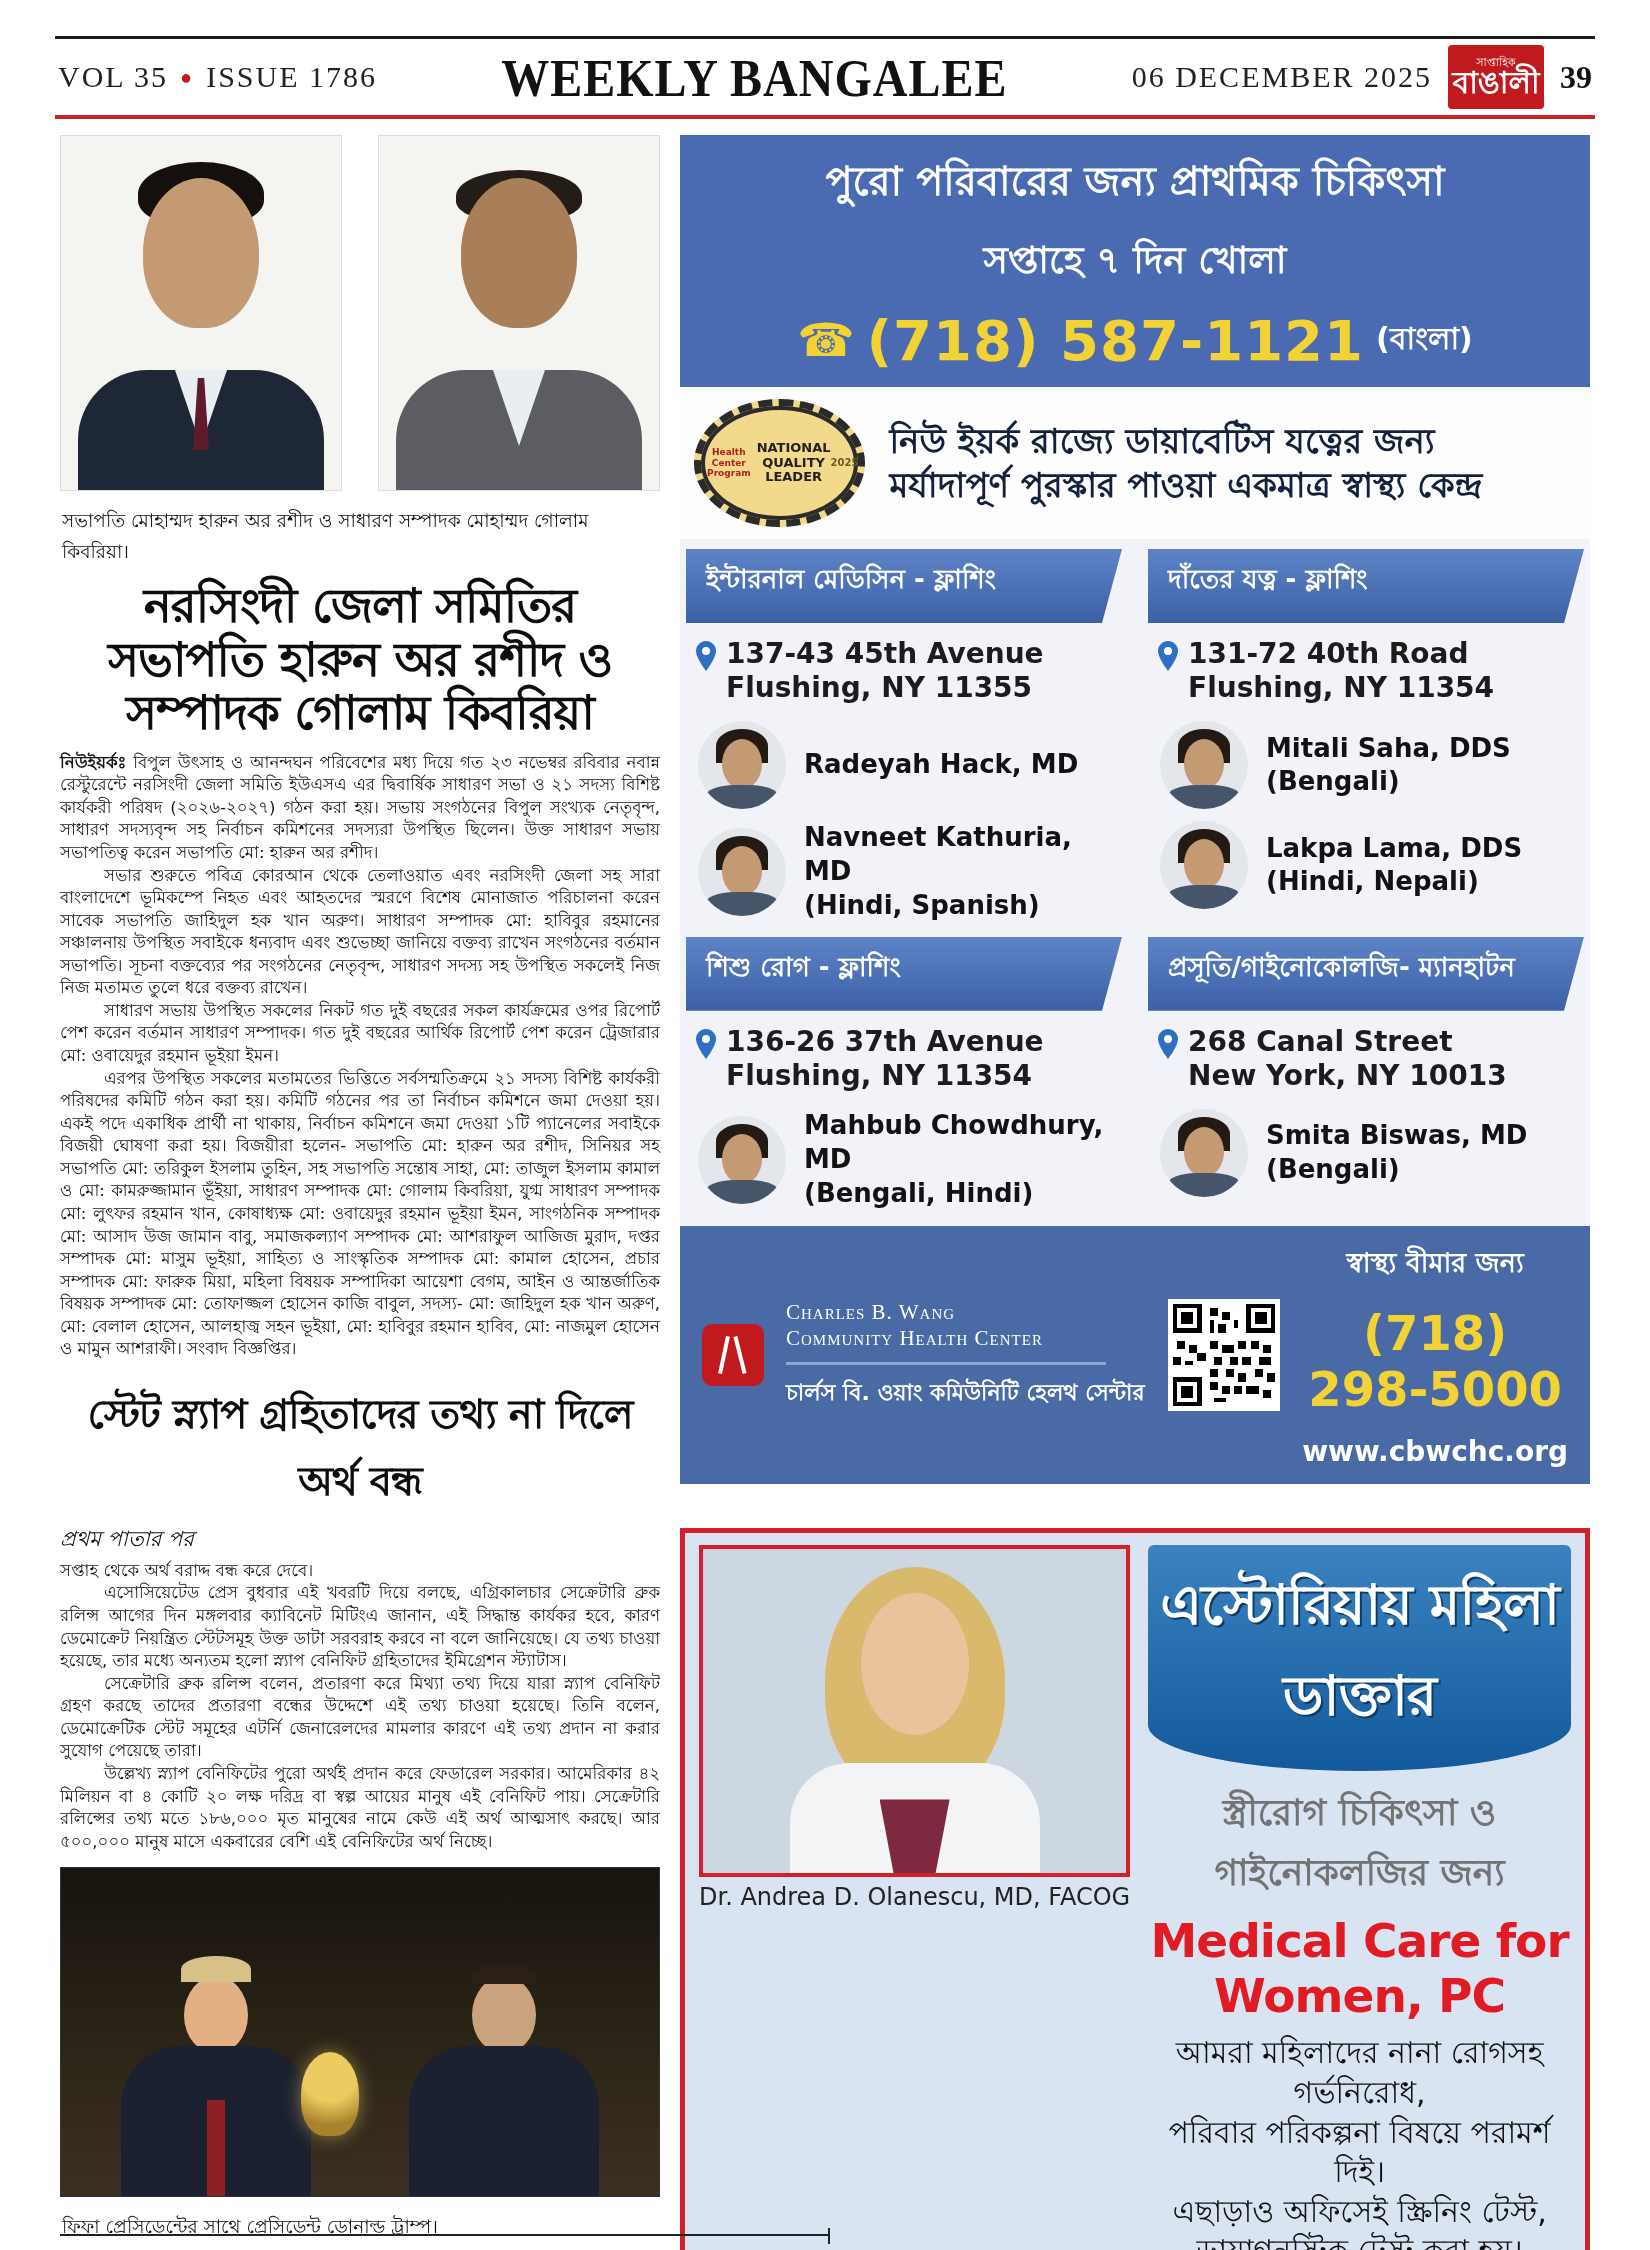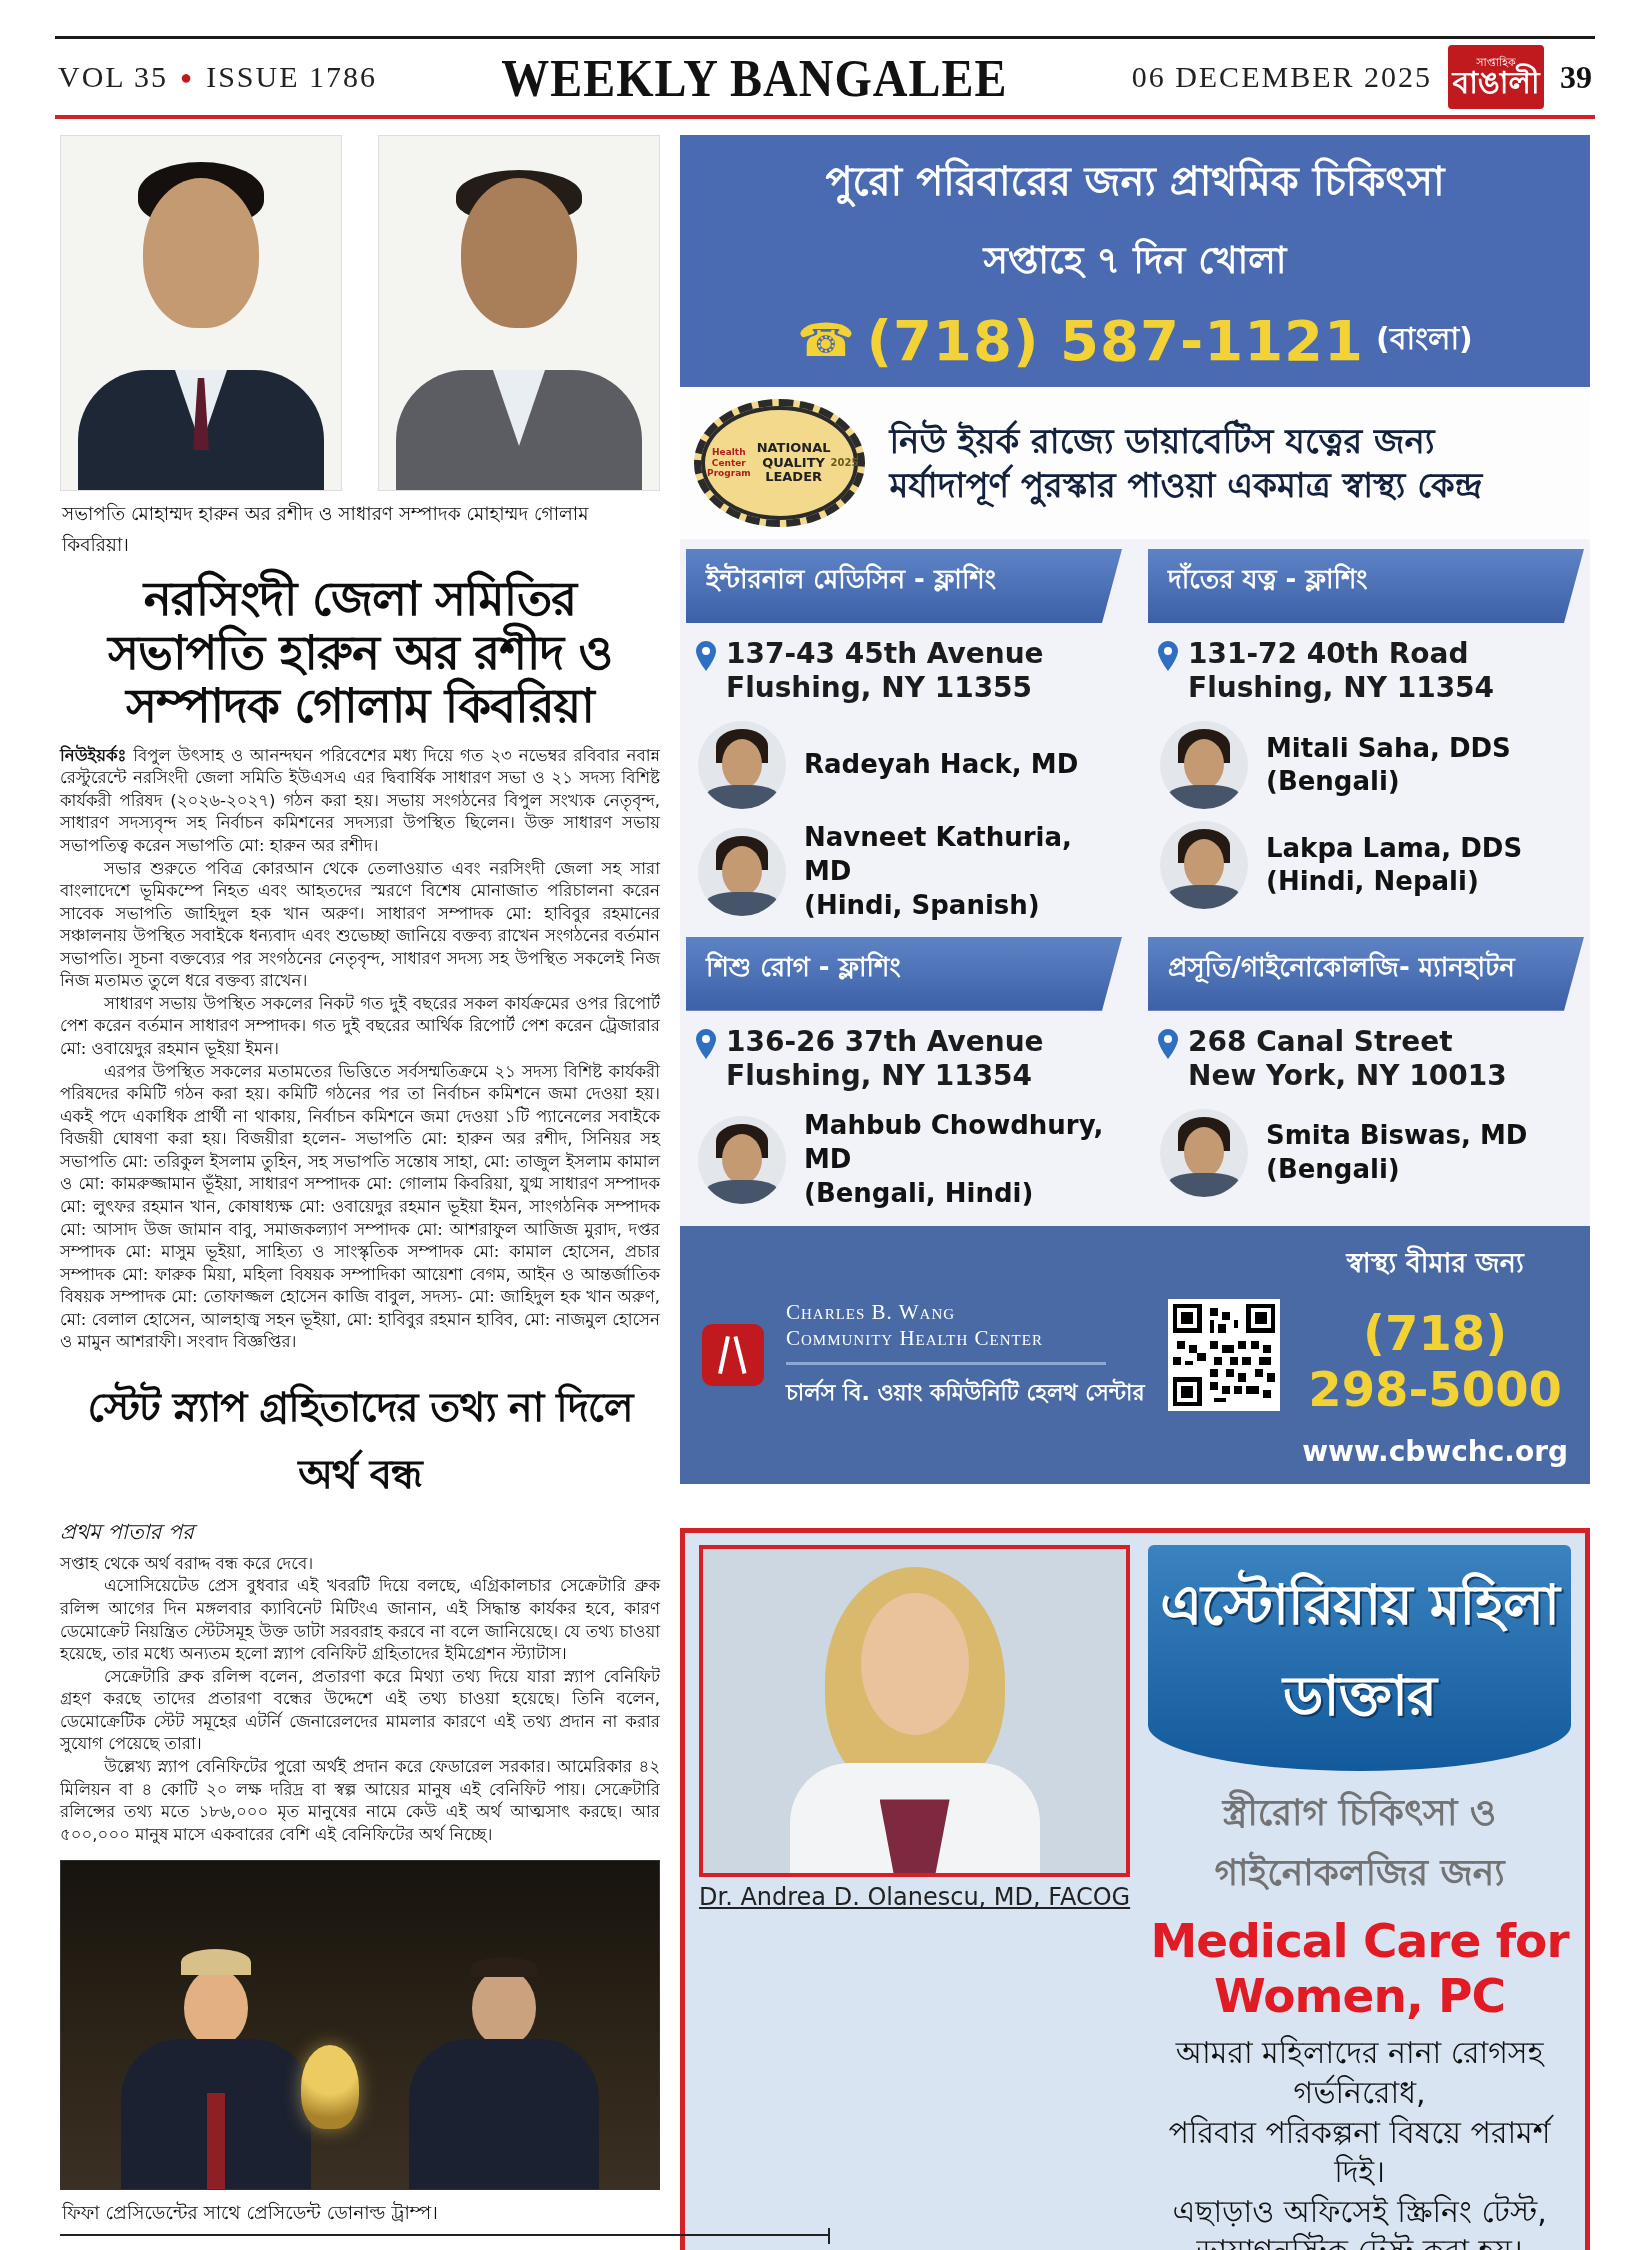--- a/index.html
+++ b/index.html
@@ -30,21 +30,21 @@
   .photos { display:flex; gap:36px; height:356px; }
   .photo { flex:1; background:#f4f4f1; border:1px solid #ddd; position:relative; overflow:hidden; }
   .p-head { position:absolute; left:50%; transform:translateX(-50%); top:42px; width:116px; height:150px; border-radius:50% 50% 46% 46%; background:#c49a72; }
   .p-hair { position:absolute; left:50%; transform:translateX(-50%); top:26px; width:126px; height:64px; border-radius:50% 50% 40% 40%; background:#15100d; }
   .p-suit { position:absolute; left:50%; transform:translateX(-50%); bottom:0; width:246px; height:120px; border-radius:70px 70px 0 0; background:#1d2736; }
   .p-shirt { position:absolute; left:50%; transform:translateX(-50%); bottom:44px; width:52px; height:76px; background:#e9eef2; clip-path:polygon(0 0,100% 0,50% 100%); }
   .p-tie { position:absolute; left:50%; transform:translateX(-50%); bottom:40px; width:16px; height:72px; background:#5d1b2c; clip-path:polygon(30% 0,70% 0,100% 100%,0 100%); }
   .photo.gray .p-suit { background:#5c5d63; }
   .photo.gray .p-head { background:#a97f59; }
   .photo.gray .p-hair { height:52px; top:34px; background:#241c16; }
-  .caption { font-size:18.5px; color:#111; padding:9px 2px 0; }
+  .caption { font-size:18.5px; color:#111; padding:16px 2px 0; }
   h1.headline { font-size:47px; line-height:1.14; text-align:center; font-weight:700; color:#0d0d0d; margin:10px 0 12px; letter-spacing:-1px; }
   .art p { font-size:16.6px; line-height:1.36; text-align:justify; text-indent:44px; color:#151515; }
   .art p.first { text-indent:0; }
   .dateline { font-weight:700; }
   h2.headline2 { font-size:40px; font-weight:700; text-align:center; margin:22px 0 6px; letter-spacing:-1px; color:#0d0d0d; }
   .kicker { font-style:italic; font-size:21px; margin:2px 0 2px; color:#111; }
 
   
   .news-photo { position:relative; height:330px; margin-top:14px; background:linear-gradient(180deg,#17130e 0%,#2e2619 60%,#3a3023 100%); overflow:hidden; border:1px solid #333; }
   .fig { position:absolute; bottom:0; }
@@ -109,21 +109,21 @@
   .o-hair { position:absolute; left:50%; transform:translateX(-50%); top:18px; width:180px; height:230px; border-radius:50% 50% 44% 44%; background:#d9b96c; }
   .o-face { position:absolute; left:50%; transform:translateX(-50%); top:44px; width:108px; height:142px; border-radius:50%; background:#e8c39c; }
   .o-coat { position:absolute; left:50%; transform:translateX(-50%); bottom:0; width:250px; height:110px; border-radius:60px 60px 0 0; background:#f3f4f6; }
   .o-shirt { position:absolute; left:50%; transform:translateX(-50%); bottom:0; width:70px; height:74px; background:#7e2940; clip-path:polygon(0 0,100% 0,80% 100%,20% 100%); }
   .mcw-right-top { flex:1; }
   .mcw-band { background:linear-gradient(180deg,#3b82c0,#135a9c); border-radius:6px 6px 50% 50% / 6px 6px 46px 46px; padding:18px 10px 26px; text-align:center; }
   .mcw-band-t { color:#fff; font-size:55px; font-weight:700; text-shadow:2px 2px 0 #0d3b66; letter-spacing:-1px; }
   .mcw-sub { text-align:center; font-size:36px; font-weight:700; color:#737373; margin-top:14px; }
   .mcw-en { text-align:center; font-size:47px; font-weight:700; color:#e01b24; margin-top:8px; letter-spacing:-1px; }
   .mcw-desc { text-align:center; font-size:30px; color:#101010; line-height:1.32; margin-top:10px; }
-  .mcw-doc-cap { font-size:24px; color:#222; margin:6px 0 4px;text-decoration:underline; }
+  .mcw-doc-cap { font-size:24px; color:#222; margin:6px 0 4px; }
   .mcw-mid { display:flex; gap:20px; margin-top:2px; }
   .mcw-mid-left { flex:1; }
   .hospitals { border:4px solid #d42027; border-radius:16px; padding:10px 18px 14px; }
   .hosp-h { font-size:30px; font-weight:700; color:#101010; margin-bottom:4px; }
   .mcw-mid-right { flex:0 0 430px; }
   .staff-photo { height:306px; border:3px solid #d42027; background:linear-gradient(180deg,#9aa5b2,#6f7a88); position:relative; overflow:hidden; }
 
   .rule-bottom { position:absolute; left:60px; bottom:14px; width:768px; border-top:2px solid #222; }
   .rule-bottom::after { content:""; position:absolute; right:-2px; top:-8px; width:2px; height:16px; background:#222; }
 </style>

